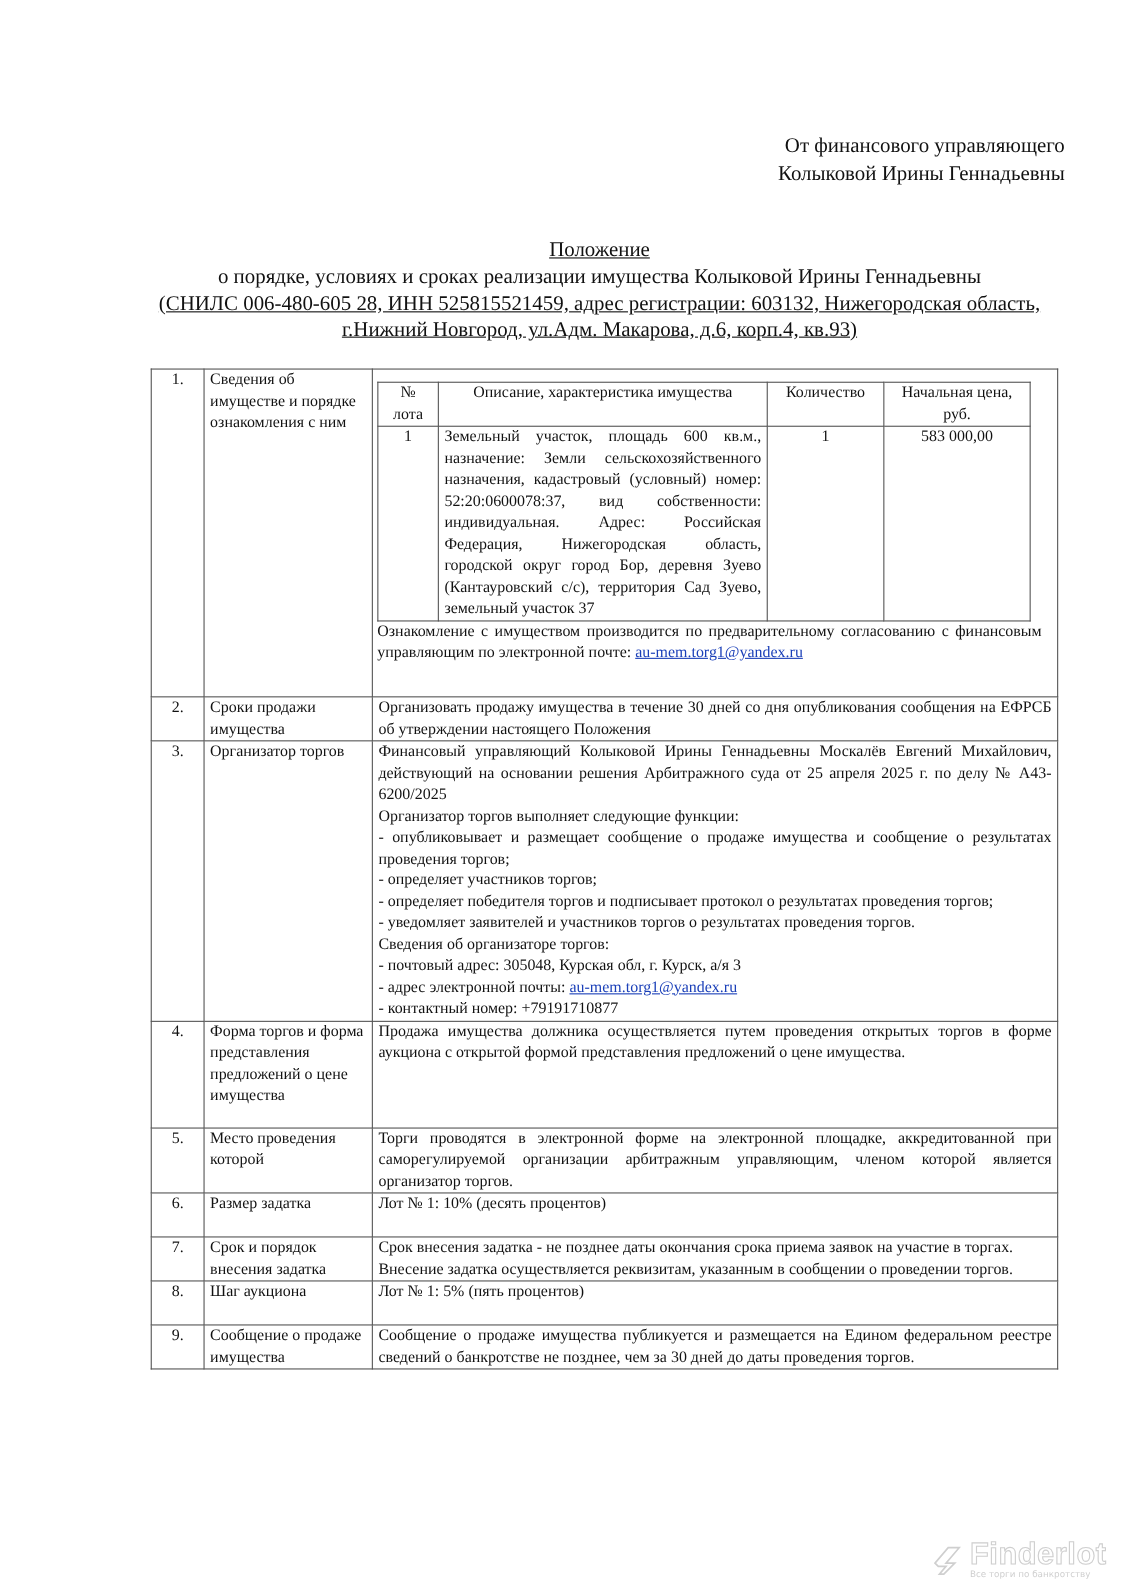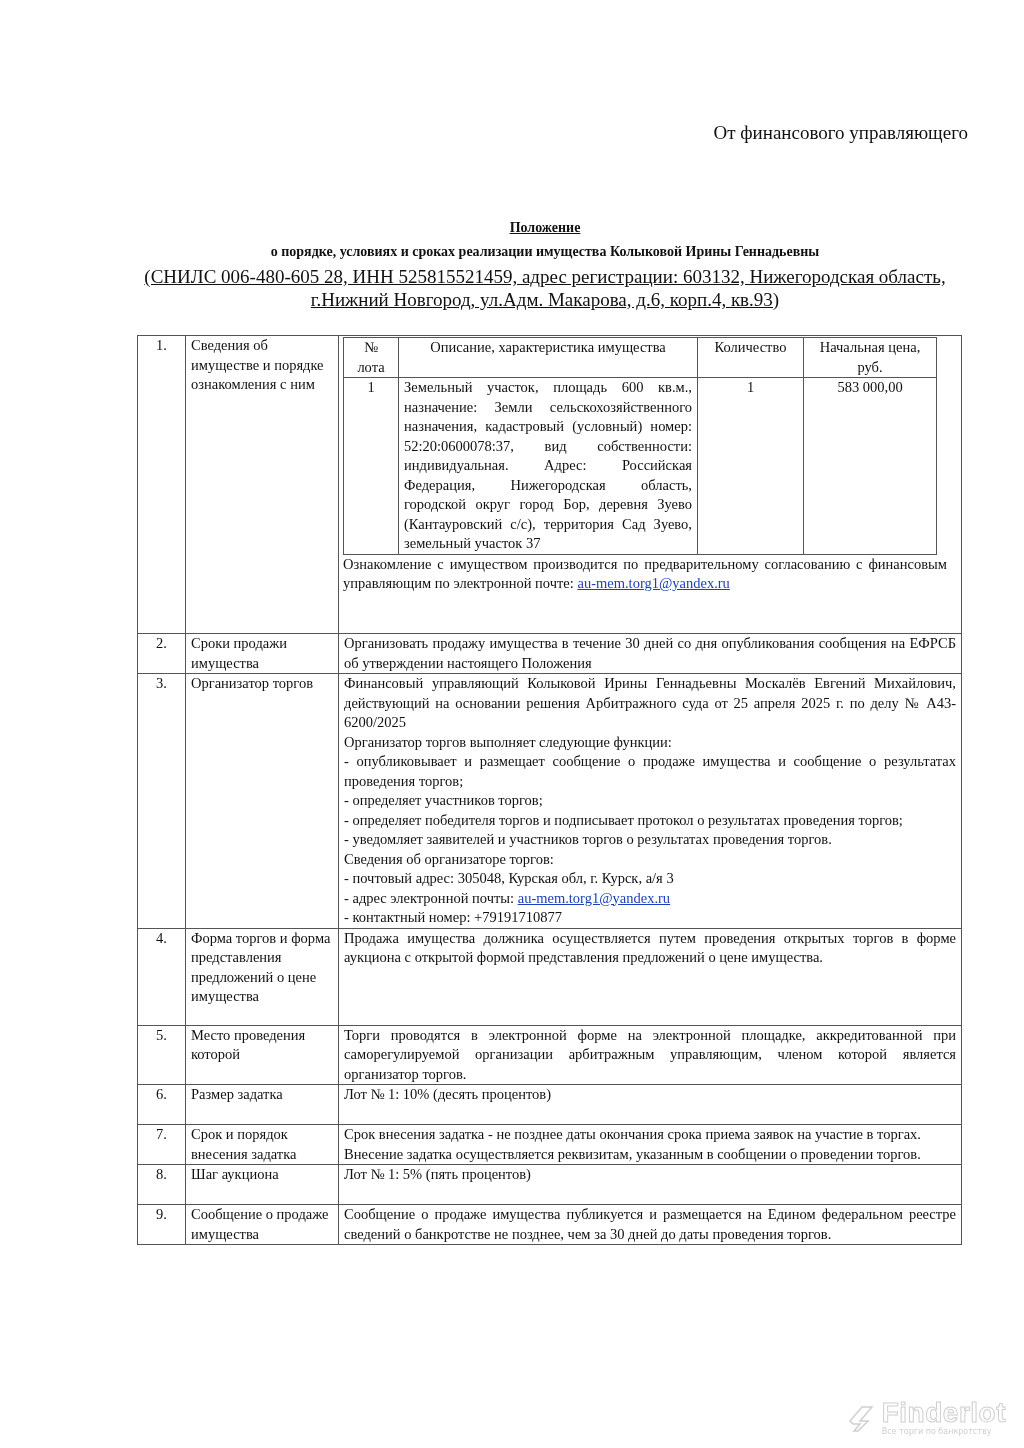--- a/index.html
+++ b/index.html
@@ -1,44 +1,45 @@
 <!DOCTYPE html>
 <html><head>
 <meta charset="utf-8">
 <style>
   html, body { margin:0; padding:0; background:#ffffff; }
   body { width:1024px; height:1448px; position:relative; overflow:hidden;
          font-family:"Liberation Serif", "DejaVu Serif", serif; color:#111; }
   .from { position:absolute; right:56px; top:120px; text-align:right;
           font-size:19px; line-height:26px; }
   .title-block { position:absolute; left:130px; width:830px; top:216px; text-align:center; }
-  .title-block .t1, .title-block .t2 { font-weight:bold; font-size:14px; line-height:24px; }
+  .title-block .t1, .title-block .t2 { font-weight:normal; font-size:19px; line-height:24px; }
   .title-block .t1 { text-decoration:underline; }
   .title-block .t3 { font-size:19px; line-height:23px; margin-top:1px;text-decoration:underline; }
   table.main { position:absolute; left:137px; top:335px; width:825px;
                border-collapse:collapse; font-size:14.5px; line-height:19.5px; }
   table.main > tbody > tr > td { border:1px solid #555; vertical-align:top; padding:0 5px; }
   td.num { width:37px; text-align:center; }
   td.lbl { width:142px; }
   td.content { text-align:justify; }
-  table.lots { border-collapse:collapse; width:594px; margin:1px 0 0 0; font-size:14.5px; line-height:19.5px; }
+  table.lots { border-collapse:collapse; width:594px; margin:11px 0 0 0; font-size:14.5px; line-height:19.5px; }
   table.lots td { border:1px solid #555; vertical-align:top; padding:0 5px; }
   table.lots td.c { text-align:center; }
   .link { color:#1a3fb8; text-decoration:underline; }
   p { margin:0; }
   .watermark { position:absolute; right:18px; bottom:12px; display:flex; align-items:center; gap:4px; color:#d6d6d6; }
   .watermark .wm-name { font-family:Liberation Sans, sans-serif; font-size:28px; font-weight:bold; line-height:28px; letter-spacing:0.5px;
                         color:#fff; -webkit-text-stroke:1px #cfcfcf; }
   .watermark .wm-sub { font-family:"DejaVu Sans", sans-serif; font-size:8px; color:#cfcfcf; }
 </style>
 </head>
 <body>
 
 <div class="from">
   <div>От финансового управляющего</div>
+  <div>Колыковой Ирины Геннадьевны</div>
 </div>
 
 <div class="title-block">
   <div class="t1">Положение</div>
   <div class="t2">о порядке, условиях и сроках реализации имущества Колыковой Ирины Геннадьевны</div>
   <div class="t3">(СНИЛС 006-480-605 28, ИНН 525815521459, адрес регистрации: 603132, Нижегородская область, г.Нижний Новгород, ул.Адм. Макарова, д.6,  корп.4, кв.93)</div>
 </div>
 
 <table class="main">
   <tbody>

